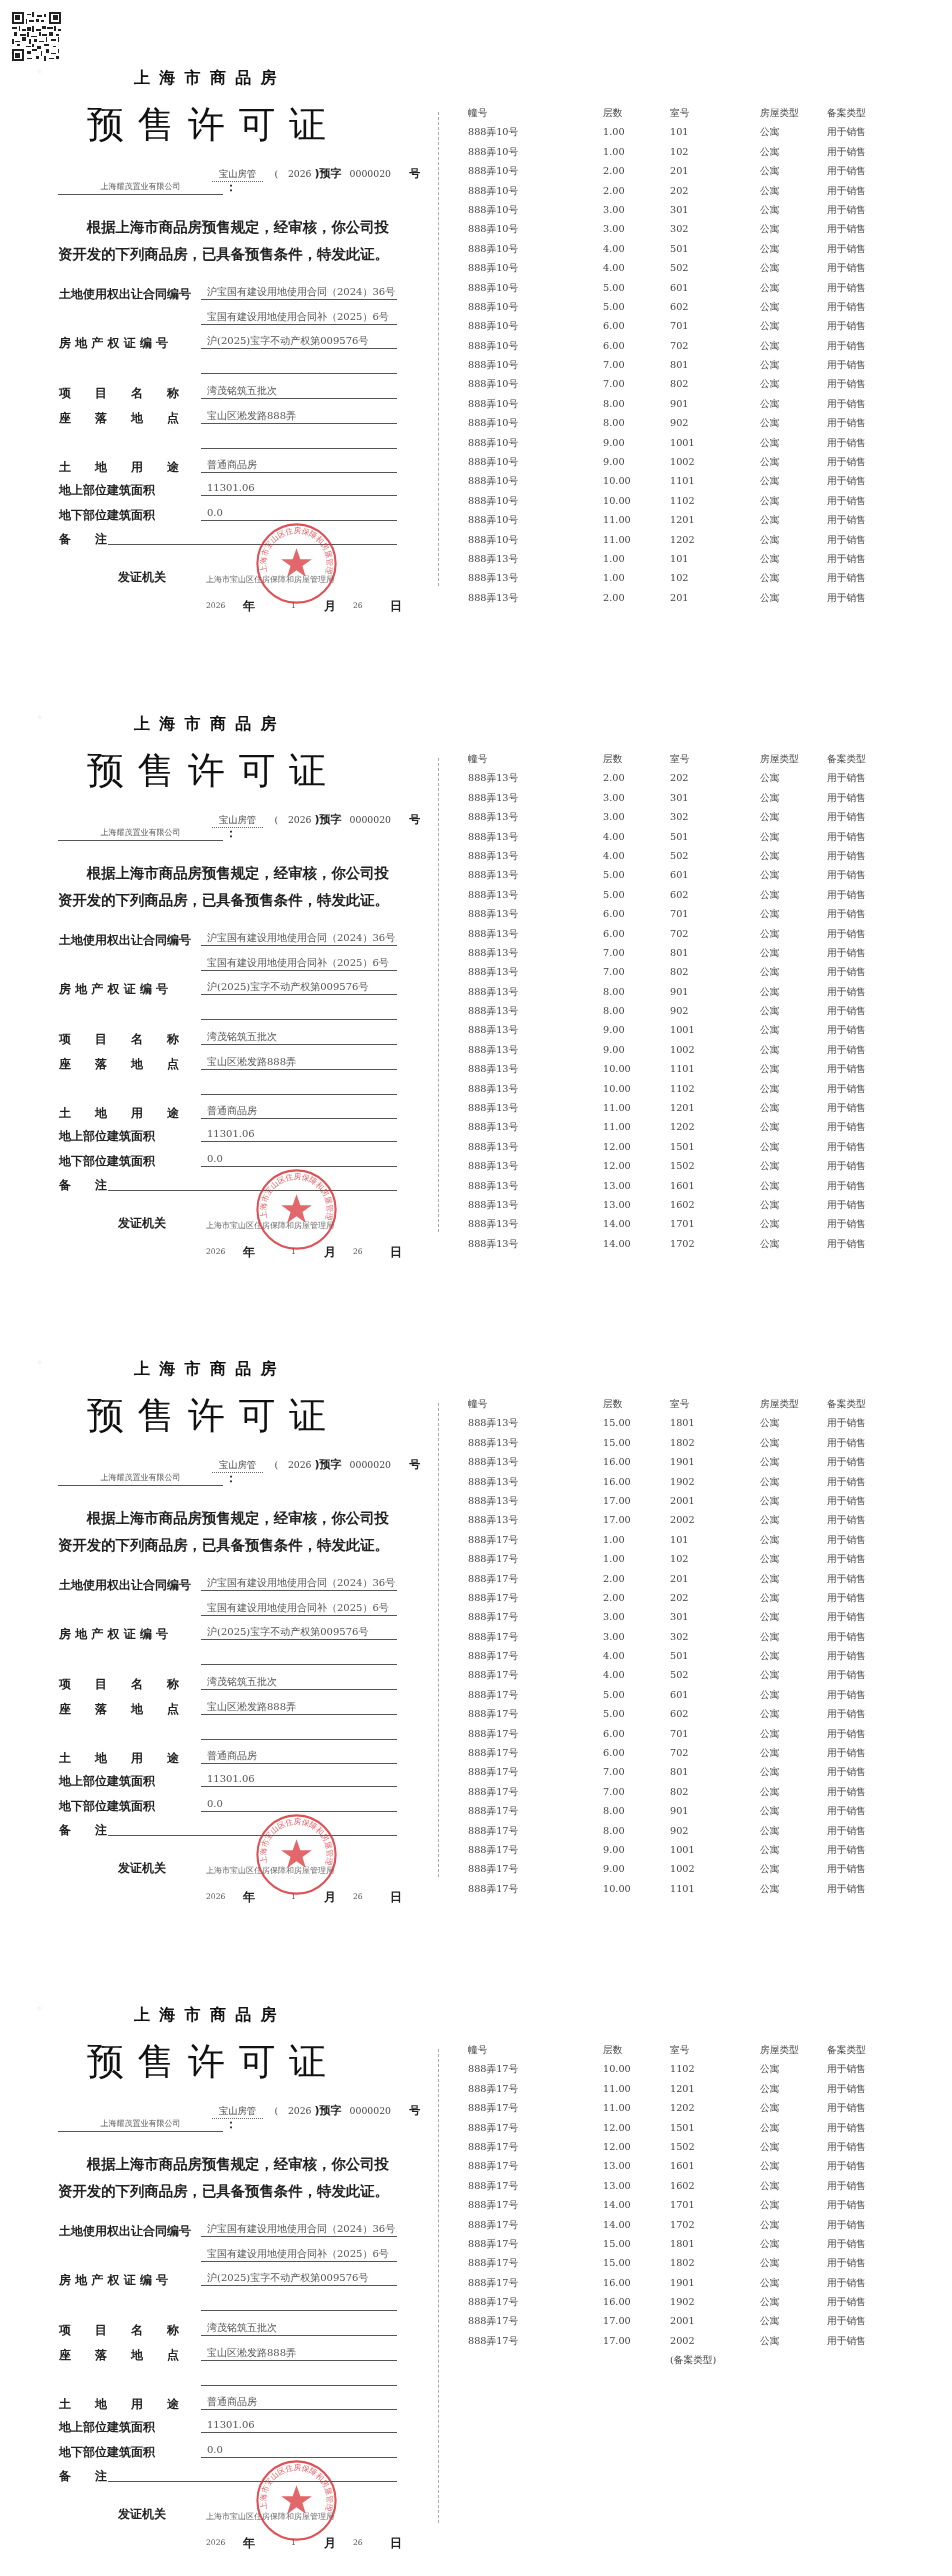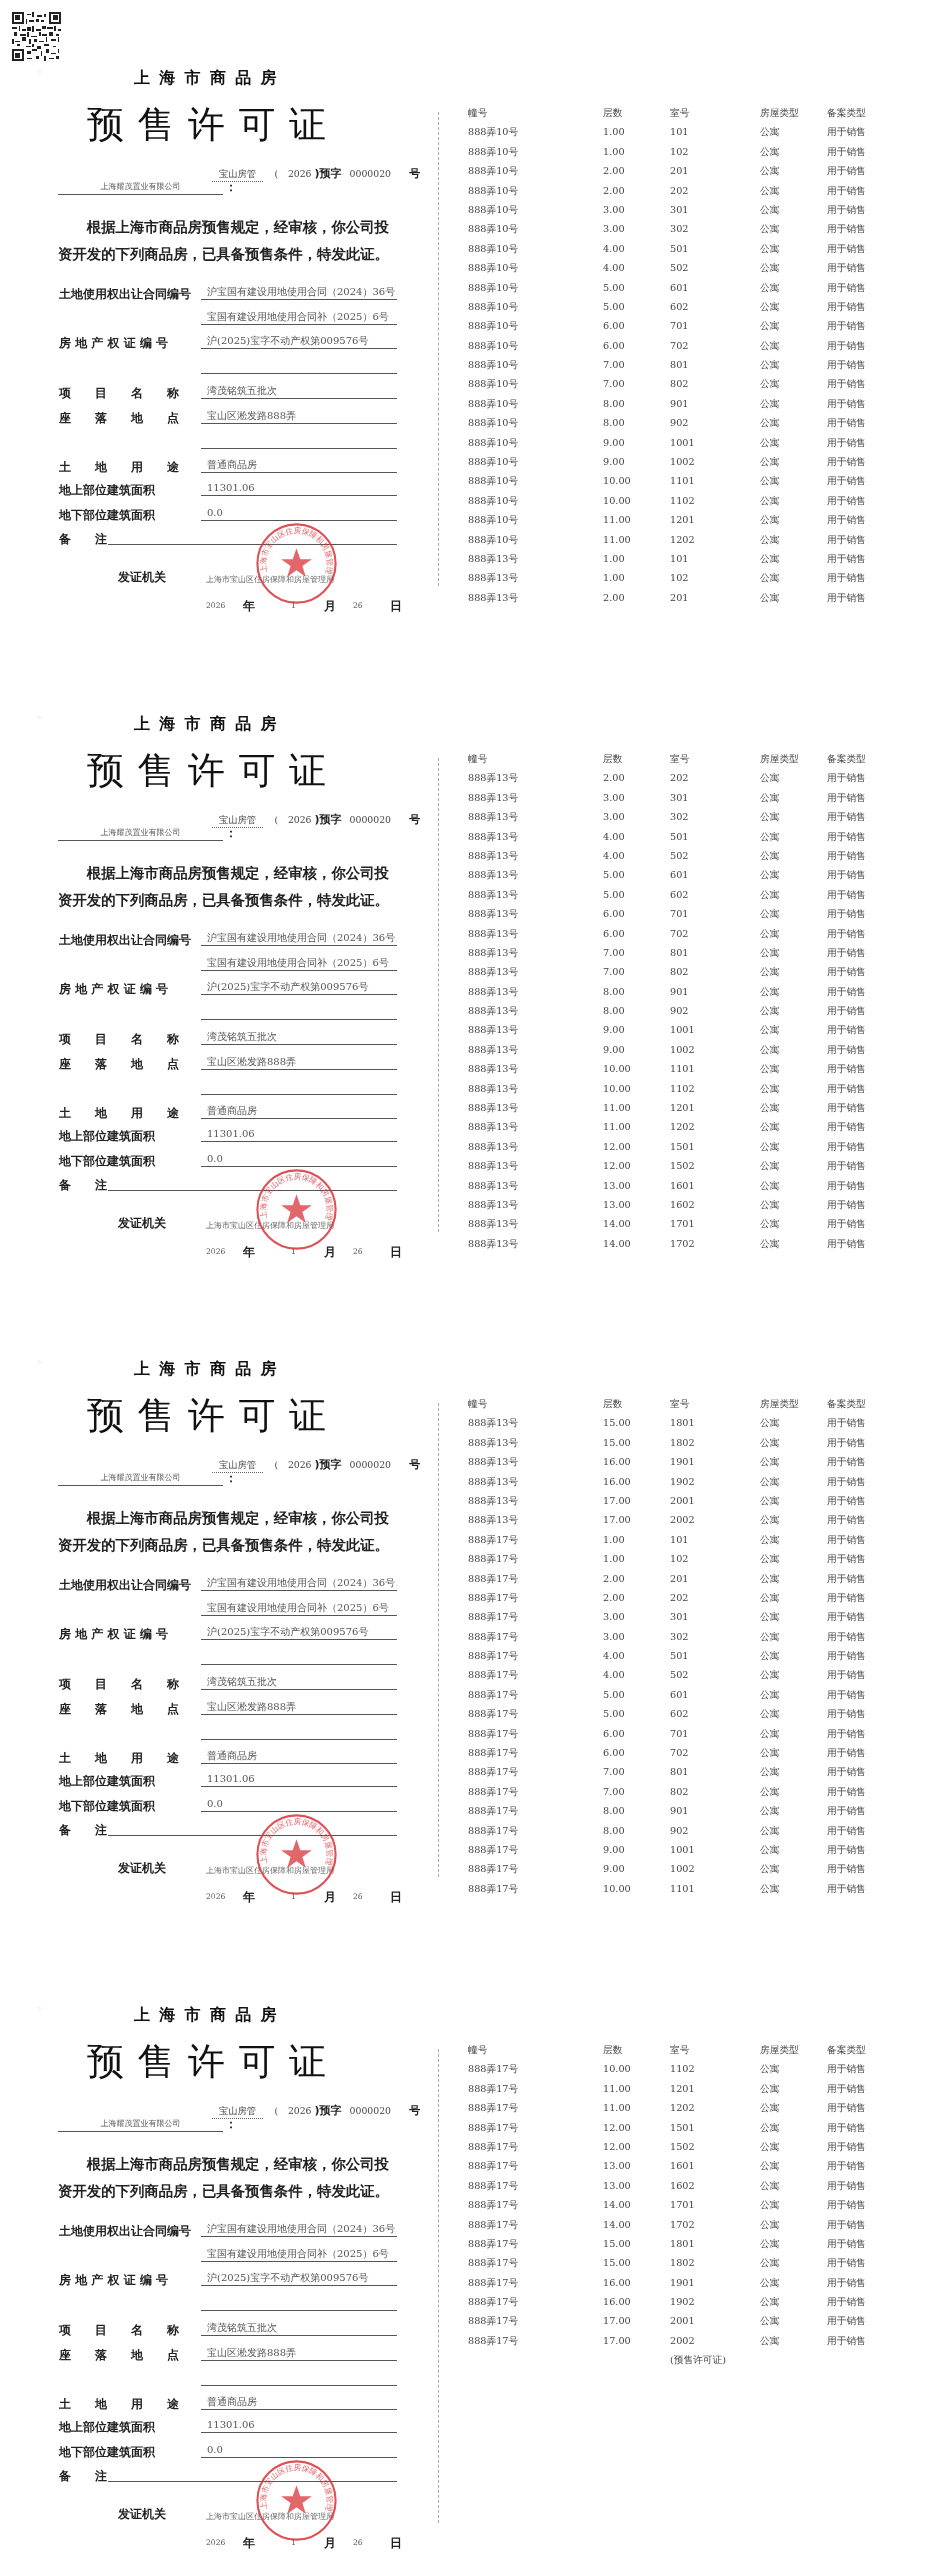--- a/index.html
+++ b/index.html
@@ -1064,19 +1064,19 @@
             <span class="c5">用于销售</span>
           </div>
           <div class="tr">
             <span class="c1">888弄17号</span>
             <span class="c2">17.00</span>
             <span class="c3">2002</span>
             <span class="c4">公寓</span>
             <span class="c5">用于销售</span>
           </div>
           <div class="tail">
-            <span>(预售许可证)</span>
+            <span>(备案类型)</span>
           </div>
         </div>
     </div>
   </div>
 </div>
 
 
 </body></html>

